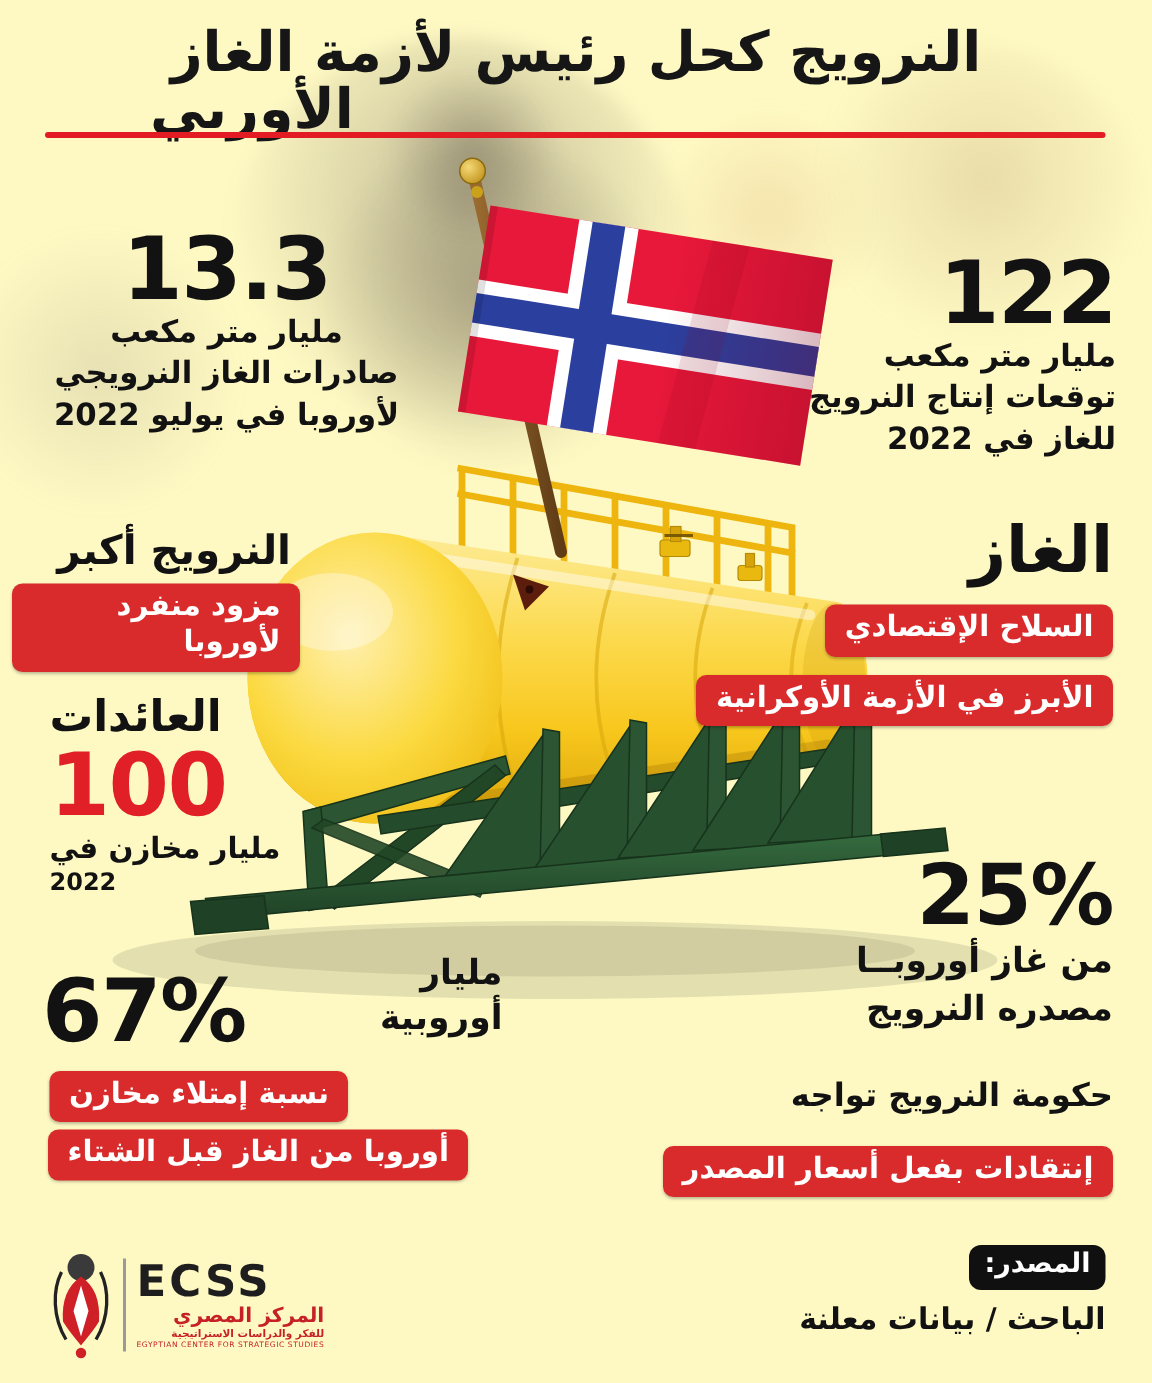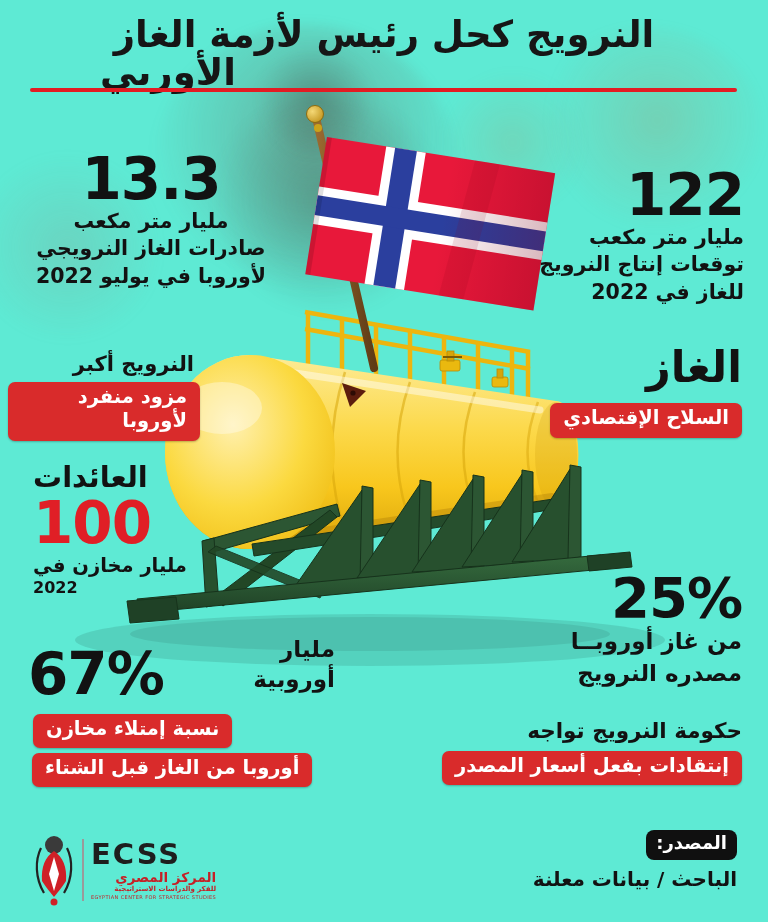--- a/index.html
+++ b/index.html
@@ -1,18 +1,18 @@
 <!DOCTYPE html>
 <html lang="ar"><head>
 <meta charset="utf-8">
 <style>
   html,body{margin:0;padding:0;background:#fff;}
   .canvas{
     position:relative;width:768px;height:922px;overflow:hidden;
-    background:#5eead4;font-family:"DejaVu Sans",sans-serif;color:#121212;
+    background:#fef9c3;font-family:"DejaVu Sans",sans-serif;color:#121212;
   }
   .smudge{position:absolute;border-radius:50%;filter:blur(6px);pointer-events:none;}
   .sm1{left:150px;top:25px;width:310px;height:310px;background:radial-gradient(circle at 52% 35%, rgba(105,95,82,.40), rgba(105,95,82,0) 62%);}
   .sm2{left:205px;top:95px;width:245px;height:235px;background:radial-gradient(circle at 50% 45%, rgba(70,60,50,.32), rgba(70,60,50,0) 65%);}
   .sm3{right:5px;top:28px;width:235px;height:205px;background:radial-gradient(circle at 55% 45%, rgba(175,140,95,.26), rgba(175,140,95,0) 65%);}
   .sm4{left:-25px;top:135px;width:185px;height:225px;background:radial-gradient(circle at 50% 50%, rgba(150,138,125,.22), rgba(150,138,125,0) 65%);}
   .sm5{left:430px;top:65px;width:165px;height:155px;background:radial-gradient(circle at 50% 50%, rgba(200,120,60,.16), rgba(200,120,60,0) 65%);}
   .sm6{left:248px;top:42px;width:135px;height:115px;background:radial-gradient(circle at 50% 50%, rgba(60,52,45,.30), rgba(60,52,45,0) 65%);}
 
   .illus{position:absolute;inset:0;width:768px;height:922px;z-index:1;pointer-events:none;}
@@ -35,39 +35,39 @@
   .gas{right:26px;top:344px;text-align:right;}
   .gas-h{font-size:43px;font-weight:bold;line-height:1.1;margin-bottom:10px;}
   .badge{
     display:inline-block;background:#d92b2b;color:#fff;font-weight:bold;
     border-radius:7px;padding:3px 13px 7px;font-size:19.5px;line-height:1.25;
     box-shadow:0 1px 2px rgba(0,0,0,.25);
   }
   .gas .badge-row{margin-top:12px;}
 
   .supplier{left:8px;top:352px;width:192px;text-align:right;}
-  .sup-label{font-size:21px;font-weight:bold;margin:0 6px 6px 0;}
+  .sup-label{font-size:27px;font-weight:bold;margin:0 6px 6px 0;}
 
   .rev{left:33px;top:462px;text-align:left;font-weight:bold;}
   .rev-h{font-size:29px;line-height:1.1;}
   .rev-v{font-size:58px;line-height:1.02;color:#e01f26;letter-spacing:-1px;}
   .rev-u{font-size:19.5px;line-height:1.3;}
   .rev-y{font-size:16px;line-height:1.3;}
 
   .share{right:26px;top:570px;text-align:right;font-weight:bold;}
   .share .big{font-size:56px;line-height:1;letter-spacing:-1px;}
   .share .line23{font-size:23px;line-height:1.38;}
 
   .m-val{left:28px;top:645px;font-size:58px;font-weight:bold;letter-spacing:-1px;line-height:1;}
   .m-label{left:240px;top:634px;width:95px;text-align:right;font-size:23px;font-weight:bold;line-height:1.32;}
   .m-b1{left:33px;top:714px;}
   .m-b2{left:32px;top:753px;}
 
   .crit{right:26px;top:718px;text-align:right;}
-  .crit-l{font-size:21.5px;font-weight:bold;margin-bottom:8px;}
+  .crit-l{font-size:21.5px;font-weight:bold;margin-bottom:21px;}
 
   .src{right:31px;top:830px;text-align:right;}
   .src-badge{display:inline-block;background:#101010;color:#fff;font-weight:bold;
     font-size:18px;border-radius:8px;padding:2px 10px 6px;line-height:1.2;}
   .src-text{font-size:20px;font-weight:bold;margin-top:7px;}
 
   .ecss{left:33px;top:833px;display:flex;align-items:center;gap:7px;}
   .ecss-divider{width:2px;height:62px;background:#9a9a9a;}
   .ecss-txt{display:flex;flex-direction:column;line-height:1;}
   .ecss-acr{font-size:29px;font-weight:bold;color:#1e1e1e;letter-spacing:2px;}
@@ -215,20 +215,21 @@
   <div class="txt stat production rtl">
     <div class="big num">122</div>
     <div class="line">مليار متر مكعب</div>
     <div class="line">توقعات إنتاج النرويج</div>
     <div class="line">للغاز في 2022</div>
   </div>
 
   <div class="txt gas rtl">
     <div class="gas-h">الغاز</div>
     <div class="badge-row"><span class="badge">السلاح الإقتصادي</span></div>
+    <div class="badge-row"><span class="badge">الأبرز في الأزمة الأوكرانية</span></div>
   </div>
 
   <div class="txt supplier rtl">
     <div class="sup-label">النرويج أكبر</div>
     <span class="badge">مزود منفرد لأوروبا</span>
   </div>
 
   <div class="txt rev rtl">
     <div class="rev-h">العائدات</div>
     <div class="rev-v num">100</div>

